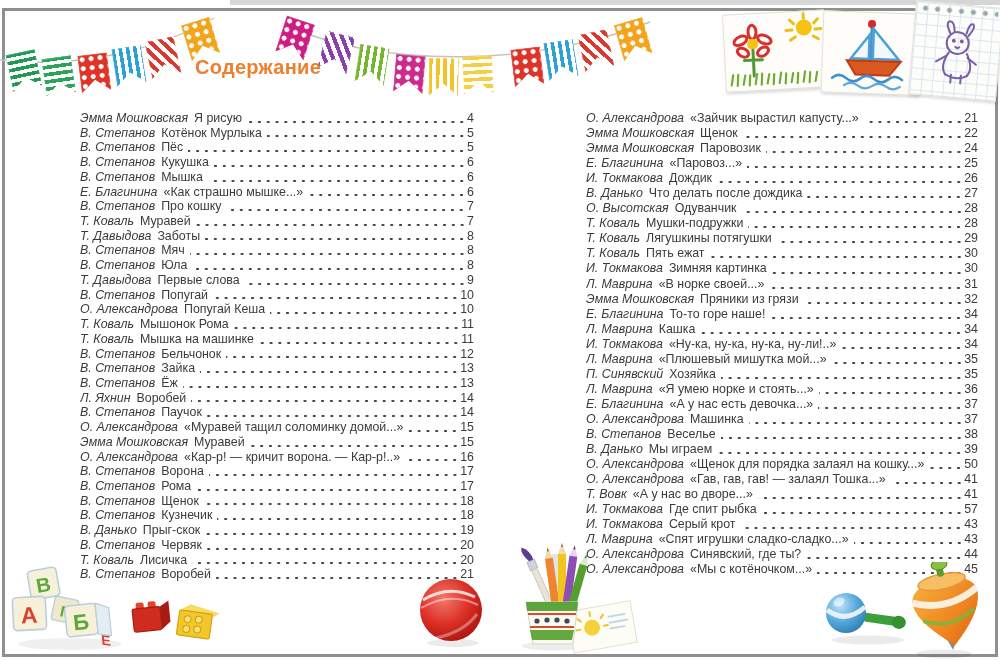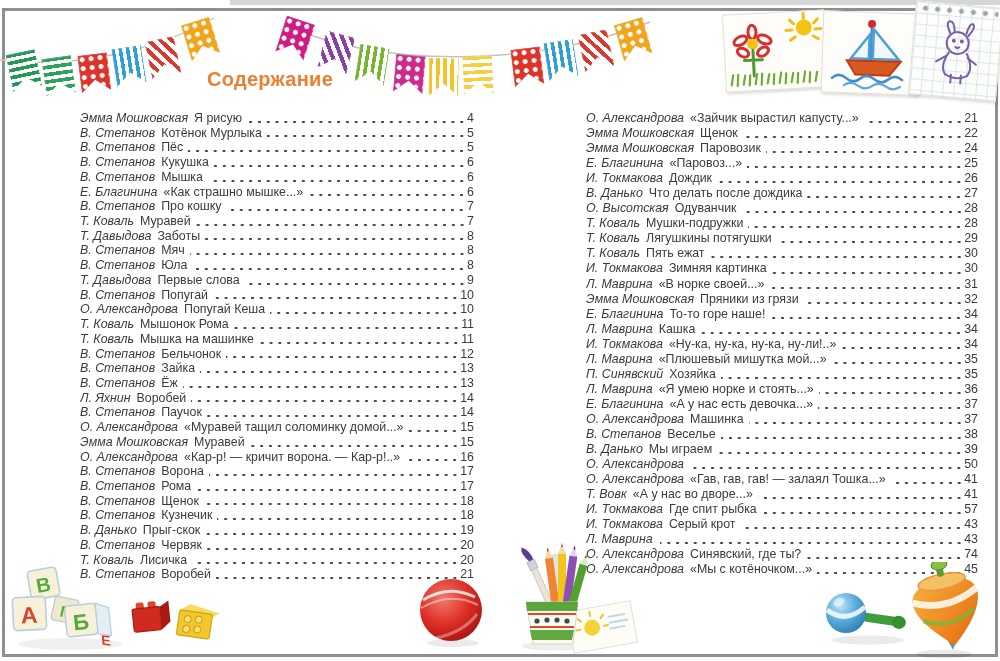--- a/index.html
+++ b/index.html
@@ -7,21 +7,21 @@
   #stage{position:relative;width:1000px;height:661px;background:#ffffff;overflow:hidden;}
   .topstrip{position:absolute;left:230px;right:0;top:0;height:5px;background:#d6d6d6;}
   .frame{position:absolute;left:2px;right:2px;top:8px;bottom:4px;border:3px solid #8f8f8f;background:#ffffff;}
   
   .strings{position:absolute;left:0;top:8px;pointer-events:none;}
   #flags{position:absolute;left:0;top:8px;width:660px;height:110px;}
   .flag{position:absolute;width:30px;height:38px;transform-origin:top center;
         clip-path:polygon(0 0,100% 0,100% 100%,50% 68%,0 100%);
         box-shadow:inset 0 0 0 1px rgba(255,255,255,.25);}
   
-  h1.title{position:absolute;left:16px;top:56px;width:484px;margin:12px;text-align:center;
+  h1.title{position:absolute;left:16px;top:56px;width:484px;margin:0;text-align:center;
            font-size:20px;font-weight:bold;color:#ee7f2e;letter-spacing:.3px;}
   
   .sheet{position:absolute;background:#fefdf9;border:1px solid #e3e0d6;box-shadow:1px 2px 3px rgba(0,0,0,.15);}
   .sheet.grid{background-color:#fdfdfa;
       background-image:linear-gradient(#d9e6f2 1px,transparent 1px),linear-gradient(90deg,#d9e6f2 1px,transparent 1px);
       background-size:11px 11px;}
   .holes{position:absolute;left:4px;right:4px;top:2px;height:8px;
       background-image:radial-gradient(circle 2.6px at 5px 4px,#9aa4ad 2.3px,transparent 2.8px);
       background-size:12px 8px;background-repeat:repeat-x;}
   
@@ -451,20 +451,21 @@
         <span class="pg">38</span>
       </li>
       <li>
         <span class="au">В. Данько</span>
         <span class="ti">Мы играем</span>
         <span class="dots"></span>
         <span class="pg">39</span>
       </li>
       <li>
         <span class="au">О. Александрова</span>
+        <span class="ti">«Щенок для порядка залаял на кошку...»</span>
         <span class="dots"></span>
         <span class="pg">50</span>
       </li>
       <li>
         <span class="au">О. Александрова</span>
         <span class="ti">«Гав, гав, гав! — залаял Тошка...»</span>
         <span class="dots"></span>
         <span class="pg">41</span>
       </li>
       <li>
@@ -480,28 +481,29 @@
         <span class="pg">57</span>
       </li>
       <li>
         <span class="au">И. Токмакова</span>
         <span class="ti">Серый крот</span>
         <span class="dots"></span>
         <span class="pg">43</span>
       </li>
       <li>
         <span class="au">Л. Маврина</span>
+        <span class="ti">«Спят игрушки сладко-сладко...»</span>
         <span class="dots"></span>
         <span class="pg">43</span>
       </li>
       <li>
         <span class="au">О. Александрова</span>
         <span class="ti">Синявский, где ты?</span>
         <span class="dots"></span>
-        <span class="pg">74</span>
+        <span class="pg">44</span>
       </li>
       <li>
         <span class="au">О. Александрова</span>
         <span class="ti">«Мы с котёночком...»</span>
         <span class="dots"></span>
         <span class="pg">45</span>
       </li>
     </ol>
 
   <svg class="toy" style="left:10px;top:552px;" width="230" height="105">

